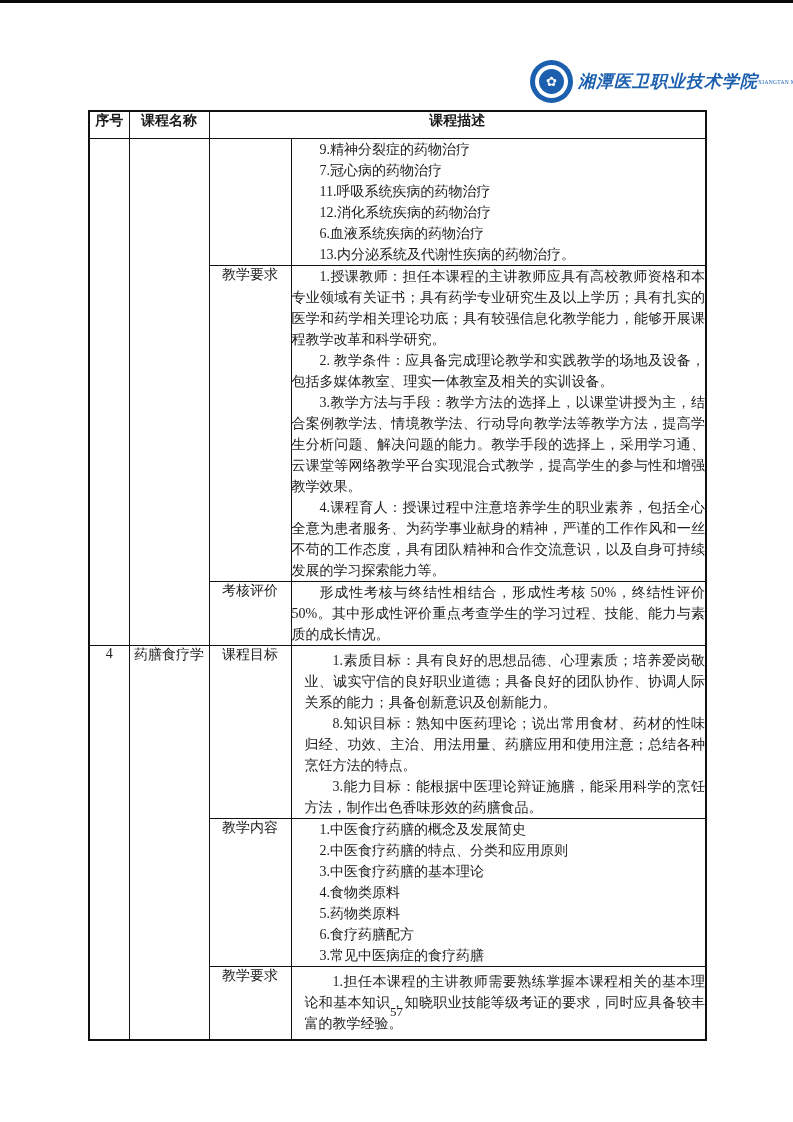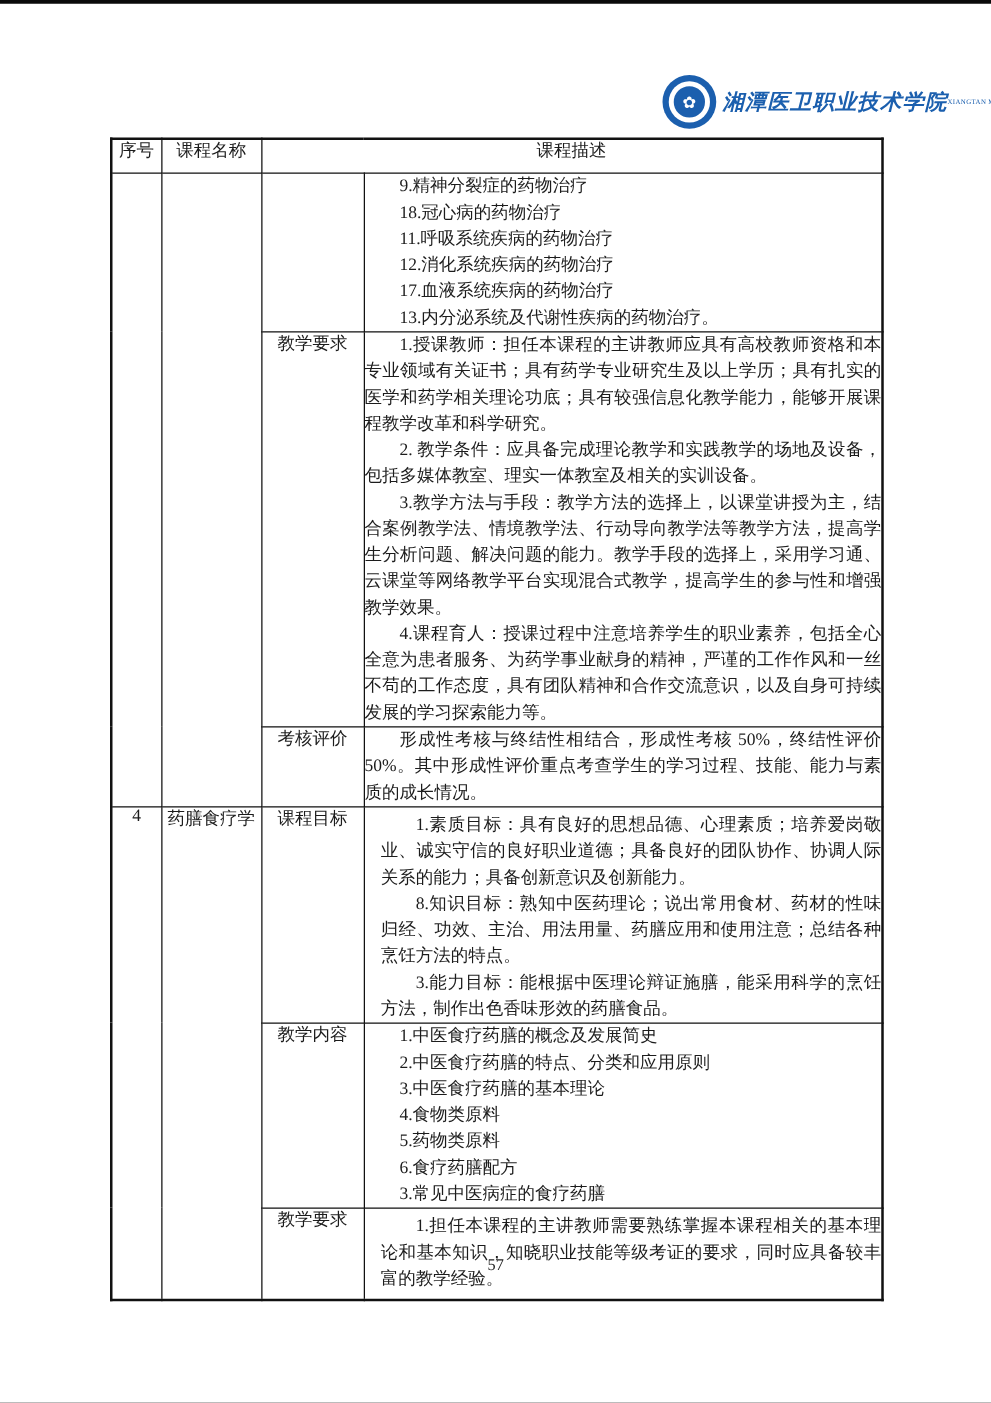--- a/index.html
+++ b/index.html
@@ -30,21 +30,21 @@
     width:617px;
     border-collapse:collapse;table-layout:fixed;
     border:2px solid #111;
   }
   table.course-table td,table.course-table th{
     border:1px solid #111;
     padding:0;
     vertical-align:top;
     font-size:14px;
   }
-  th.hdr{font-weight:normal;font-size:15px;text-align:center;vertical-align:middle;height:25px;margin-top:38px;}
+  th.hdr{font-weight:bold;font-size:15px;text-align:center;vertical-align:middle;height:25px;margin-top:38px;}
   td.c-seq,td.c-name{ text-align:center;vertical-align:middle;padding:2px 6px;}
   td.c-label{text-align:center;vertical-align:middle;font-size:14px;}
   td.c-content{padding:1px 8px 0 8px;}
   .para{margin:0;text-indent:2em;text-align:justify;line-height:21px;}
   .line{margin:0;text-indent:2em;line-height:21px;white-space:nowrap;overflow:hidden;}
   .pad-top td.c-content{padding-top:4px;padding-left:13px;}
 
   
   .page-number{position:absolute;top:1004px;left:0;width:793px;text-align:center;font-size:13px;}
 </style>
@@ -80,24 +80,24 @@
       <th class="hdr">课程名称</th>
       <th class="hdr" colspan="2">课程描述</th>
     </tr>
 
     <tr style="height:125px">
       <td class="c-seq" rowspan="3"></td>
       <td class="c-name" rowspan="3"></td>
       <td class="c-label"></td>
       <td class="c-content">
         <div class="line">9.精神分裂症的药物治疗</div>
-        <div class="line">18.冠心病的药物治疗</div>
+        <div class="line">7.冠心病的药物治疗</div>
         <div class="line">11.呼吸系统疾病的药物治疗</div>
         <div class="line">12.消化系统疾病的药物治疗</div>
-        <div class="line">17.血液系统疾病的药物治疗</div>
+        <div class="line">6.血液系统疾病的药物治疗</div>
         <div class="line">13.内分泌系统及代谢性疾病的药物治疗。</div>
       </td>
     </tr>
     <tr style="height:315px">
       <td class="c-label">教学要求</td>
       <td class="c-content">
         <p class="para">1.授课教师：担任本课程的主讲教师应具有高校教师资格和本专业领域有关证书；具有药学专业研究生及以上学历；具有扎实的医学和药学相关理论功底；具有较强信息化教学能力，能够开展课程教学改革和科学研究。</p>
         <p class="para">2. 教学条件：应具备完成理论教学和实践教学的场地及设备，包括多媒体教室、理实一体教室及相关的实训设备。</p>
         <p class="para">3.教学方法与手段：教学方法的选择上，以课堂讲授为主，结合案例教学法、情境教学法、行动导向教学法等教学方法，提高学生分析问题、解决问题的能力。教学手段的选择上，采用学习通、云课堂等网络教学平台实现混合式教学，提高学生的参与性和增强教学效果。</p>
         <p class="para">4.课程育人：授课过程中注意培养学生的职业素养，包括全心全意为患者服务、为药学事业献身的精神，严谨的工作作风和一丝不苟的工作态度，具有团队精神和合作交流意识，以及自身可持续发展的学习探索能力等。</p>

